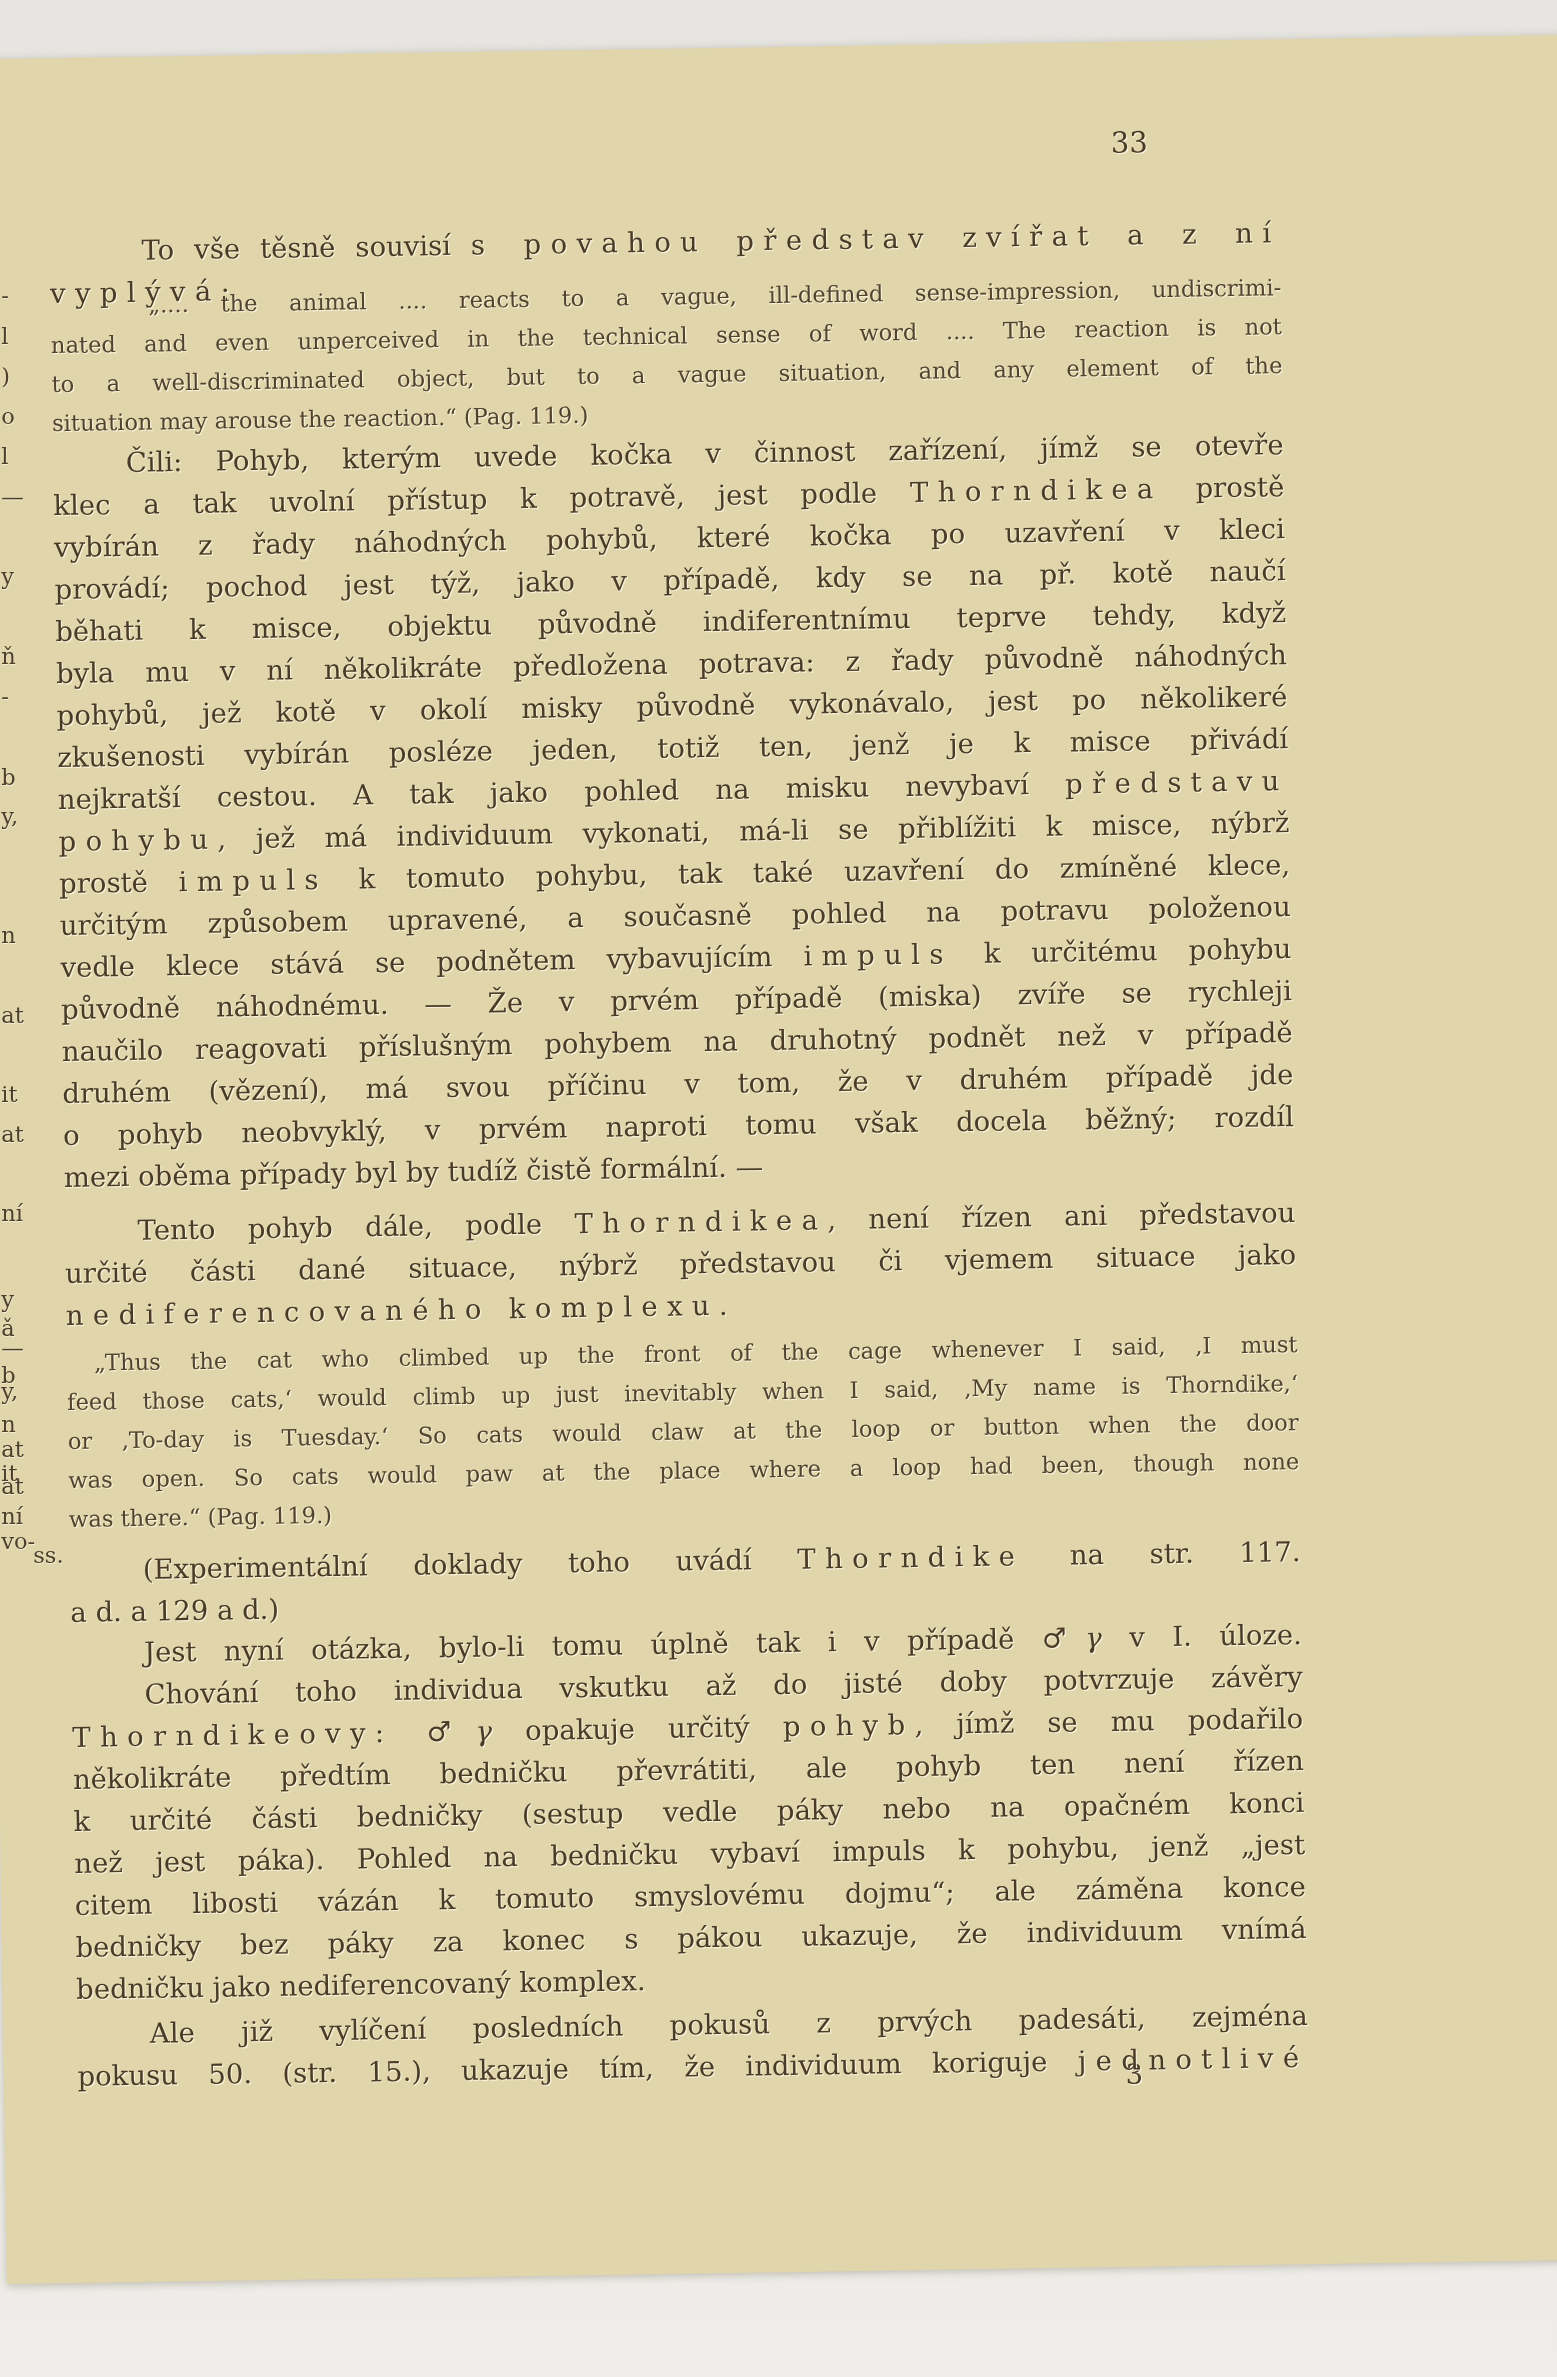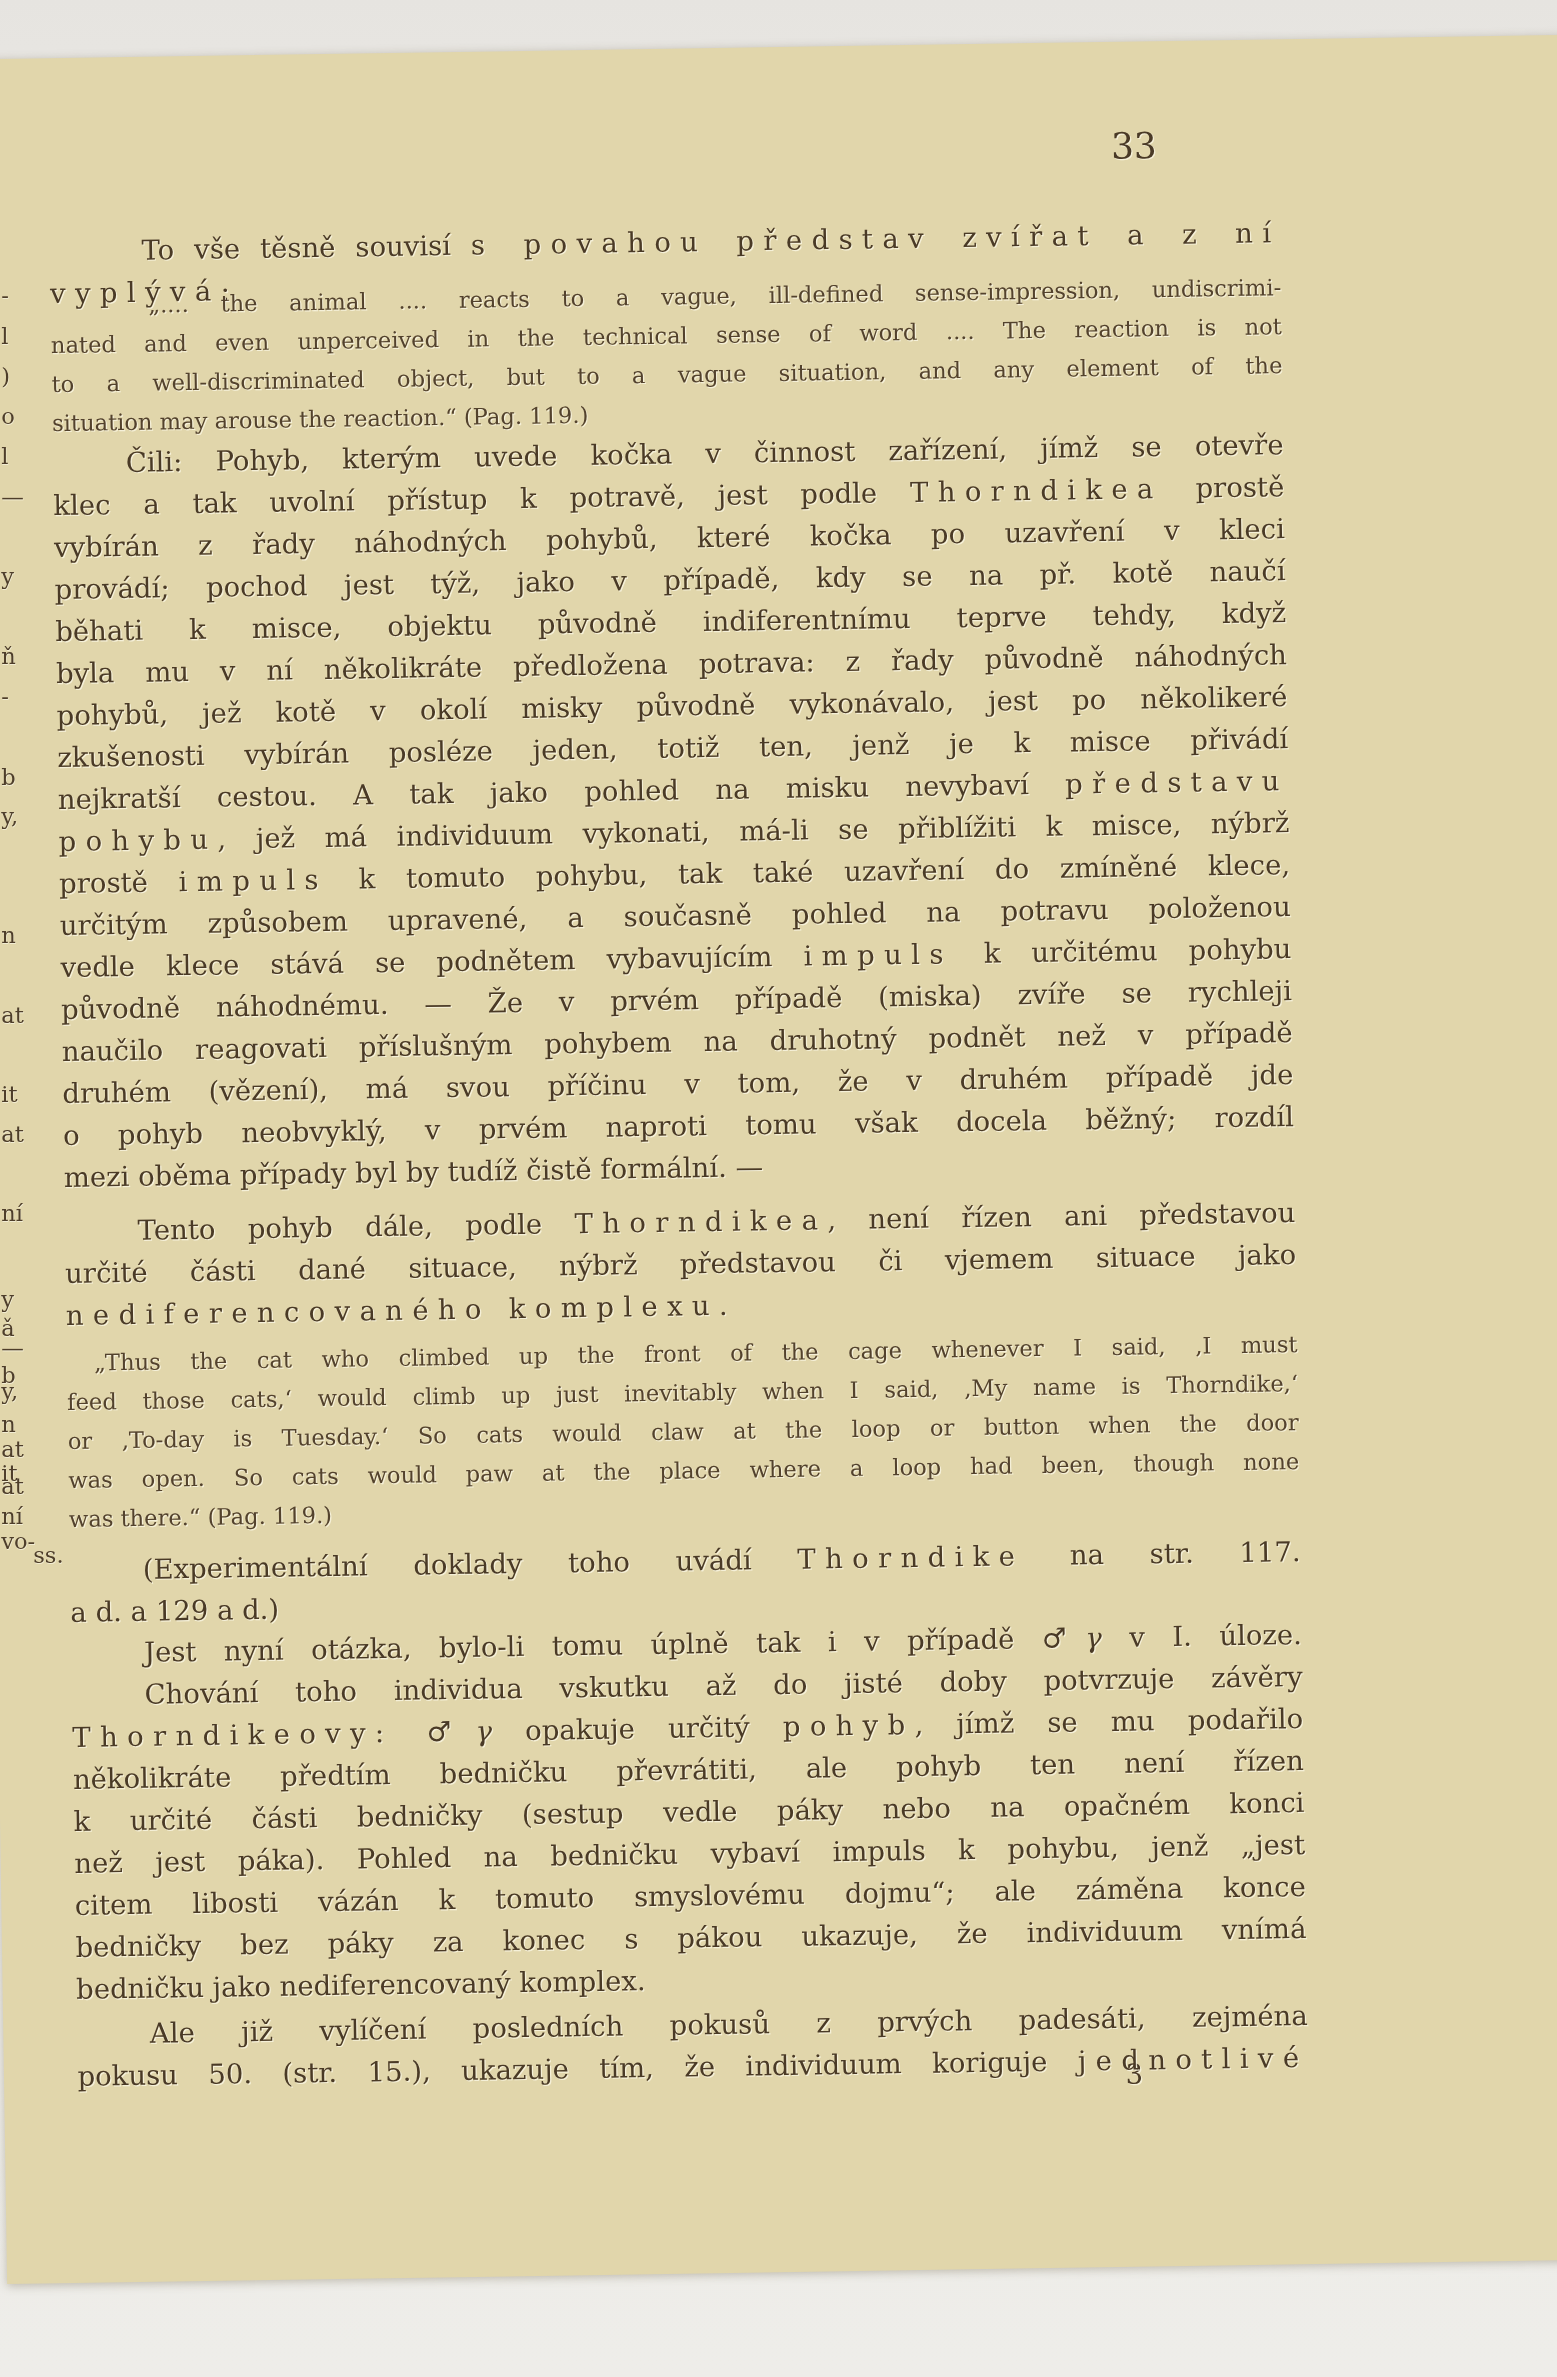--- a/index.html
+++ b/index.html
@@ -50,21 +50,21 @@
   }
   .just { text-align: justify; text-align-last: justify; }
   .left { text-align: left;    text-align-last: left; }
   .sp { letter-spacing: 0.34em; }
   .it { font-style: italic; }
 
   .folio {
     position: absolute;
     left: 1127px;
     top: 131px;
-    font-size: 36px;
+    font-size: 29px;
     text-shadow: 1.2px 1.2px 0 rgba(250, 246, 228, 0.8);
   }
   .signature {
     position: absolute;
     left: 1112px;
     top: 2063px;
     font-size: 27.5px;
     text-shadow: 1.2px 1.2px 0 rgba(250, 246, 228, 0.8);
   }
 

